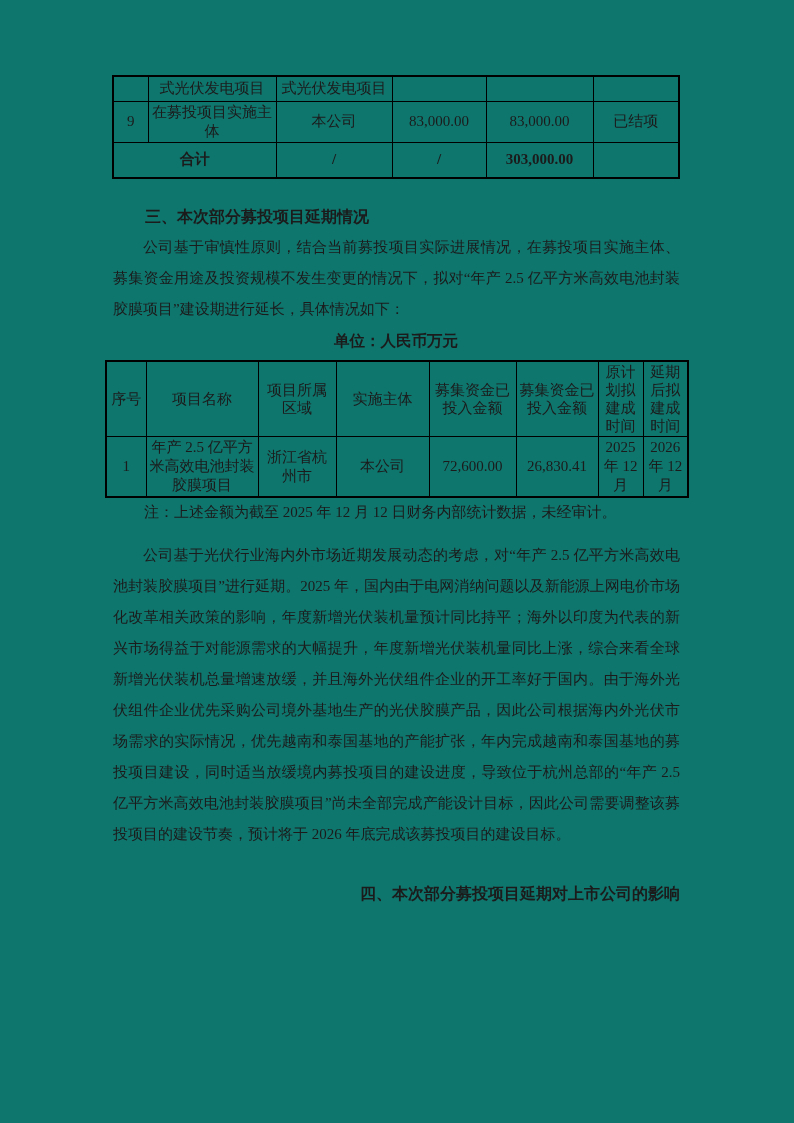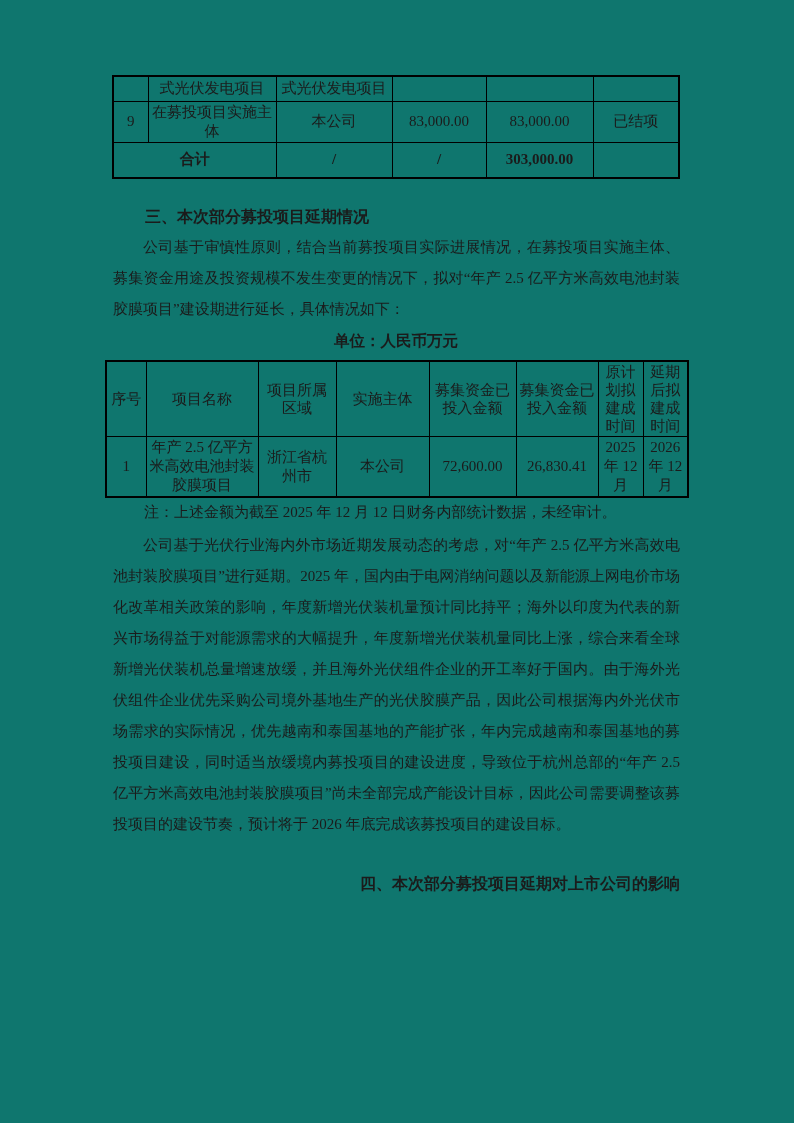--- a/index.html
+++ b/index.html
@@ -57,21 +57,21 @@
   .unit-line {
     font-size: 15.5px;
     line-height: 30px;
     text-align: center;
     font-weight: bold;
   }
   .note-line {
     font-size: 15px;
     line-height: 29px;
     padding-left: 31px;
-    margin-bottom: 3px;
+    margin-bottom: 13px;
     font-family: Liberation Serif, serif;
   }
 </style>
 </head>
 <body>
 
 <div class="sheet">
 
   <table class="t1">
     <colgroup>

